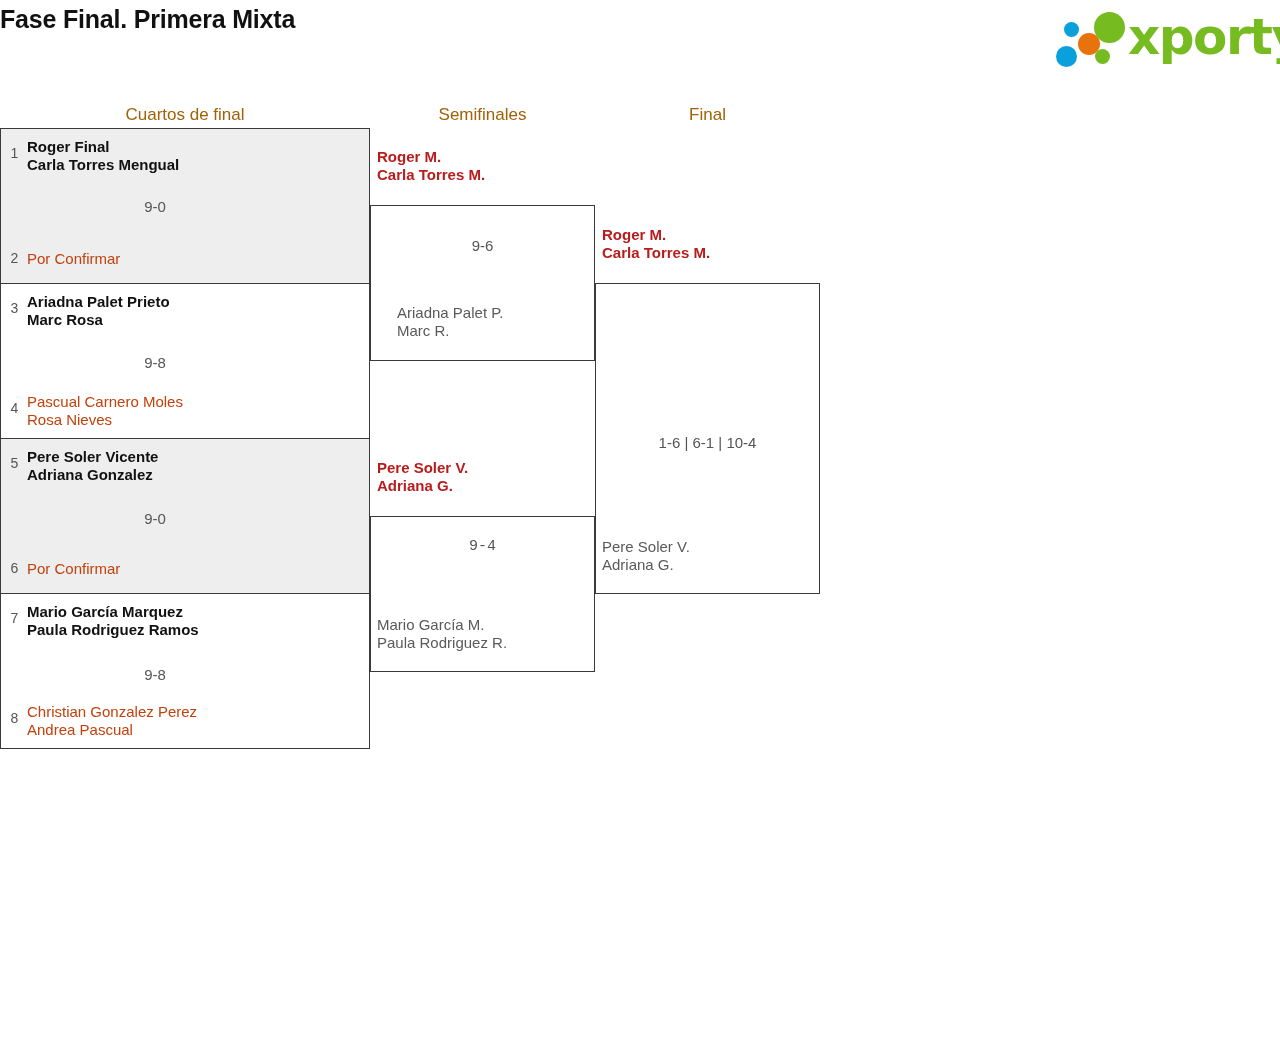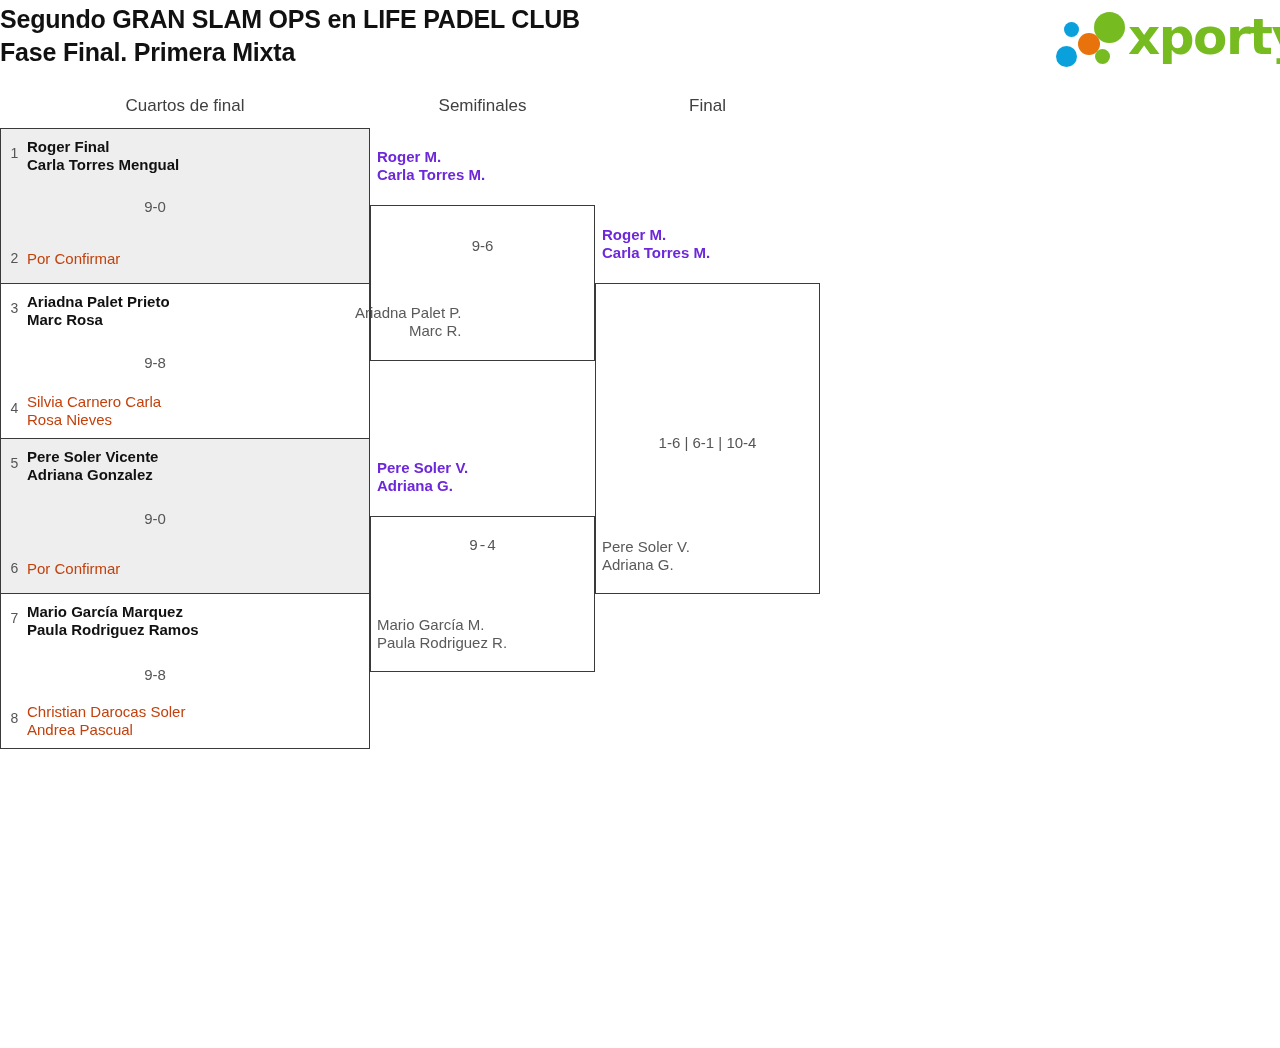--- a/index.html
+++ b/index.html
@@ -63,23 +63,24 @@
     letter-spacing: -1.5px;
     color: #76bc21;
     line-height: 58px;
     font-family: "DejaVu Sans", sans-serif;
   }
 
   
   .round-header {
     position: absolute;
     font-size: 17px;
-    color: #404040;
+    color: #a16207;
     text-align: center;
     white-space: nowrap;
+    margin-top: 9px;
   }
   #hdr-qf { left: 0px;   top: 96px; width: 370px; }
   #hdr-sf { left: 370px; top: 96px; width: 225px; }
   #hdr-fn { left: 595px; top: 96px; width: 225px; }
 
   
   .bracket {
     position: absolute;
     left: 0; top: 0;
     width: 1280px; height: 1048px;
@@ -163,35 +164,34 @@
   #fn-score { left: 595px; width: 225px; top: 393px; margin-top: 41px; }
 
   
   .adv {
     position: absolute;
     font-size: 15px;
     line-height: 18px;
     color: #5a5a5a;
     white-space: nowrap;
   }
-  .adv.winner { color: #6d28d9; font-weight: bold; }
+  .adv.winner { color: #b91c1c; font-weight: bold; }
   #sf1-top    { left: 377px; top: 148px; }
-  #sf1-bottom { left: 355px; top: 304px; text-align: right; }
+  #sf1-bottom { left: 397px; top: 304px; }
   #sf2-top    { left: 377px; top: 459px; }
   #sf2-bottom { left: 377px; top: 616px; }
   #fn-top     { left: 602px; top: 226px; }
   #fn-bottom  { left: 602px; top: 538px; }
 </style>
 </head>
 <body>
 
 <div class="header">
 
   <div class="title-block">
-    <span class="title-line">Segundo GRAN SLAM OPS en LIFE PADEL CLUB</span>
     <span class="title-line">Fase Final. Primera Mixta</span>
   </div>
 
   <div class="logo">
     <div class="logo-dots">
       <span class="dot dot-green-big"></span>
       <span class="dot dot-blue-top"></span>
       <span class="dot dot-orange"></span>
       <span class="dot dot-blue-bot"></span>
       <span class="dot dot-green-sm"></span>
@@ -220,21 +220,21 @@
   <div class="score qf-score" style="top:198px">9-0</div>
 
   <div class="qf-box" id="qf-2">
     <span class="seed seed-top">3</span>
     <div class="team winner qf-top">
       <span class="team-name">Ariadna Palet Prieto</span>
       <span class="team-name">Marc Rosa</span>
     </div>
     <span class="seed seed-bottom">4</span>
     <div class="team qf-bottom">
-      <span class="team-name">Silvia Carnero Carla</span>
+      <span class="team-name">Pascual Carnero Moles</span>
       <span class="team-name">Rosa Nieves</span>
     </div>
   </div>
   <div class="score qf-score" style="top:354px">9-8</div>
 
   <div class="qf-box shaded" id="qf-3">
     <span class="seed seed-top">5</span>
     <div class="team winner qf-top">
       <span class="team-name">Pere Soler Vicente</span>
       <span class="team-name">Adriana Gonzalez</span>
@@ -247,21 +247,21 @@
   <div class="score qf-score" style="top:510px">9-0</div>
 
   <div class="qf-box" id="qf-4">
     <span class="seed seed-top">7</span>
     <div class="team winner qf-top">
       <span class="team-name">Mario García Marquez</span>
       <span class="team-name">Paula Rodriguez Ramos</span>
     </div>
     <span class="seed seed-bottom">8</span>
     <div class="team qf-bottom">
-      <span class="team-name">Christian Darocas Soler</span>
+      <span class="team-name">Christian Gonzalez Perez</span>
       <span class="team-name">Andrea Pascual</span>
     </div>
   </div>
   <div class="score qf-score" style="top:666px">9-8</div>
 
   <div class="adv winner" id="sf1-top">
     <span class="team-name">Roger M.</span>
     <span class="team-name">Carla Torres M.</span>
   </div>
   <div class="sf-box" id="sf-1"></div>

